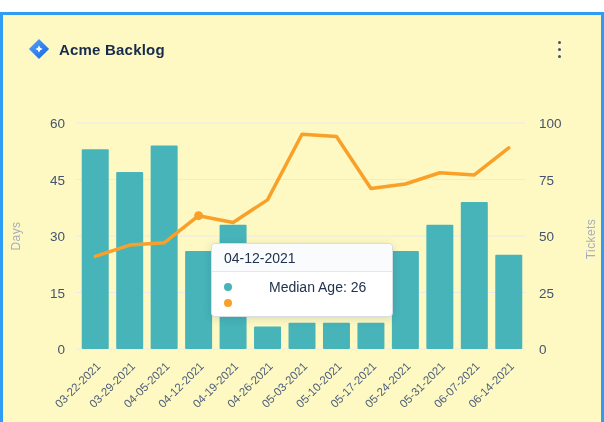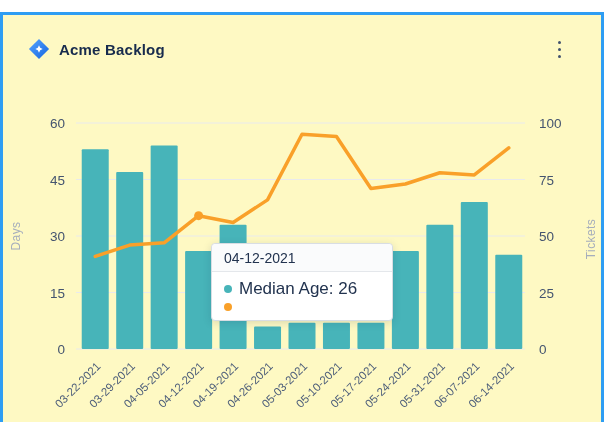--- a/index.html
+++ b/index.html
@@ -10,21 +10,21 @@
   .title{font-size:15px;font-weight:700;color:#172b4d;letter-spacing:.2px;}
   .kebab{position:absolute;right:14px;top:0px;width:24px;height:28px;display:flex;flex-direction:column;align-items:center;justify-content:center;gap:4px;cursor:pointer;background:none;border:none;padding:0;}
   .kebab i{width:3px;height:3px;border-radius:50%;background:#42526e;display:block;}
   svg.chart{position:absolute;left:0;top:0;width:604px;height:422px;}
   .tick{font-size:13.5px;fill:#44546f;}
   .xlab{font-size:11.5px;fill:#4d5e7a;}
   .axtitle{font-size:12px;fill:#a6aebc;letter-spacing:.4px;}
   .tooltip{position:absolute;left:208px;top:228px;width:180px;background:#fff;border:1px solid #d8dde3;border-radius:4px;box-shadow:0 2px 8px rgba(23,43,77,.15);z-index:5;}
   .tooltip-header{background:#fafbfc;border-bottom:1px solid #e4e7eb;border-radius:4px 4px 0 0;padding:6px 12px 5px;font-size:14px;color:#22334f;}
   .tooltip-body{padding:7px 12px 9px;}
-  .tooltip-row{display:flex;align-items:center;font-size:17px;color:#22334f;margin-top:4px;}
+  .tooltip-row{display:flex;align-items:center;font-size:14px;color:#22334f;margin-top:4px;gap:30px;}
   .tooltip-row:first-child{margin-top:0;}
   .dot{width:8px;height:8px;border-radius:50%;margin-right:7px;flex:0 0 auto;}
 </style>
 </head>
 <body>
 
 <div class="frame">
 
   <div class="header">
     <svg class="logo" viewBox="0 0 24 24">

